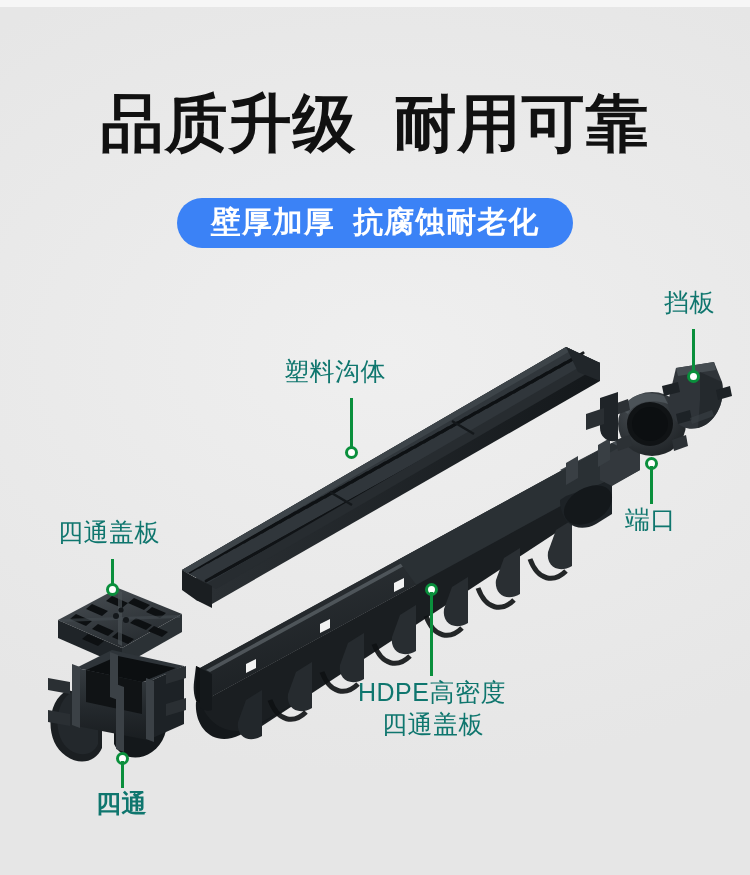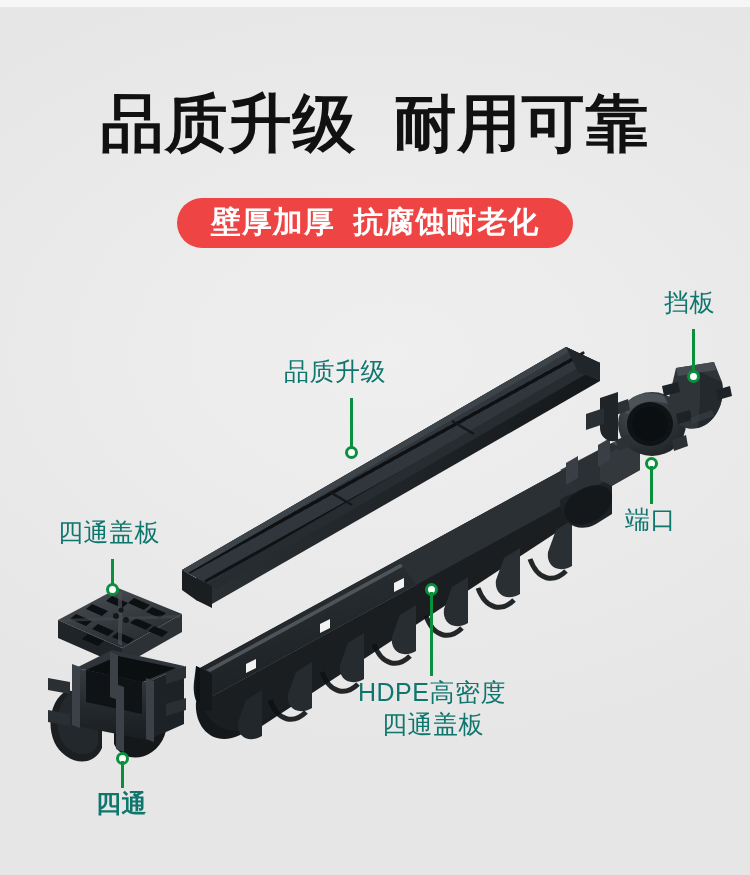--- a/index.html
+++ b/index.html
@@ -53,21 +53,21 @@
     position: absolute;
     left: 0;
     top: 198px;
     width: 750px;
     text-align: center;
   }
   .badge {
     display: inline-block;
     padding: 9px 34px 11px 34px;
     border-radius: 30px;
-    background: #ef4444;
+    background: #3b82f6;
     color: #ffffff;
     font-size: 30px;
     line-height: 1;
     font-weight: bold;
     letter-spacing: 1px;
     white-space: pre;
   }
 
   
   .callout-label {
@@ -405,21 +405,21 @@
       </g>
     </svg>
   </div>
 
   <div class="headline">品质升级  耐用可靠</div>
 
   <div class="badge-wrap">
     <span class="badge">壁厚加厚  抗腐蚀耐老化</span>
   </div>
 
-  <div class="callout-label" style="left:284px; top:357px;">品质升级</div>
+  <div class="callout-label" style="left:284px; top:357px;">塑料沟体</div>
   <div class="leader-line" style="left:350px; top:398px; height:52px;"></div>
   <div class="leader-dot" style="left:345px; top:446px;"></div>
 
   <div class="callout-label" style="left:664px; top:288px;">挡板</div>
   <div class="leader-line" style="left:692px; top:329px; height:45px;"></div>
   <div class="leader-dot" style="left:687px; top:370px;"></div>
 
   <div class="leader-dot" style="left:645px; top:457px;"></div>
   <div class="leader-line" style="left:650px; top:466px; height:38px;"></div>
   <div class="callout-label" style="left:625px; top:505px;">端口</div>

